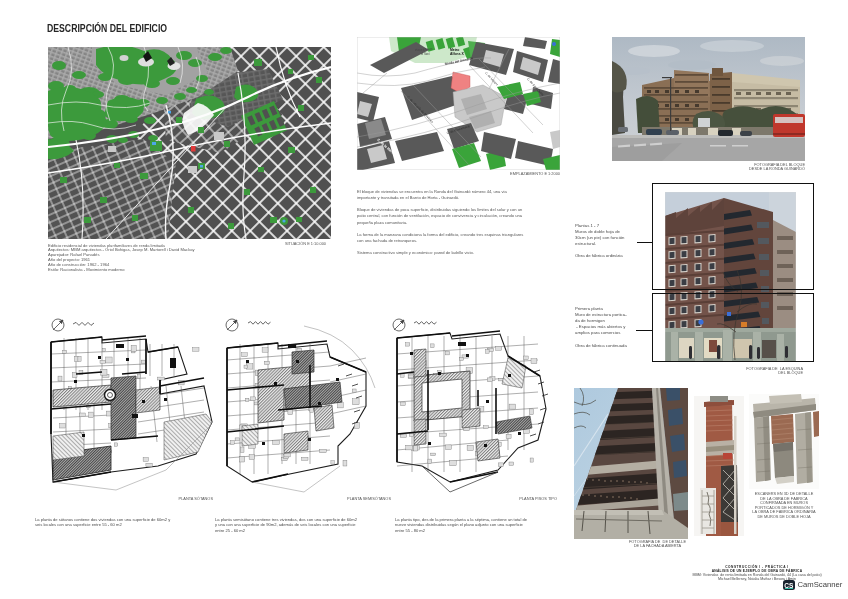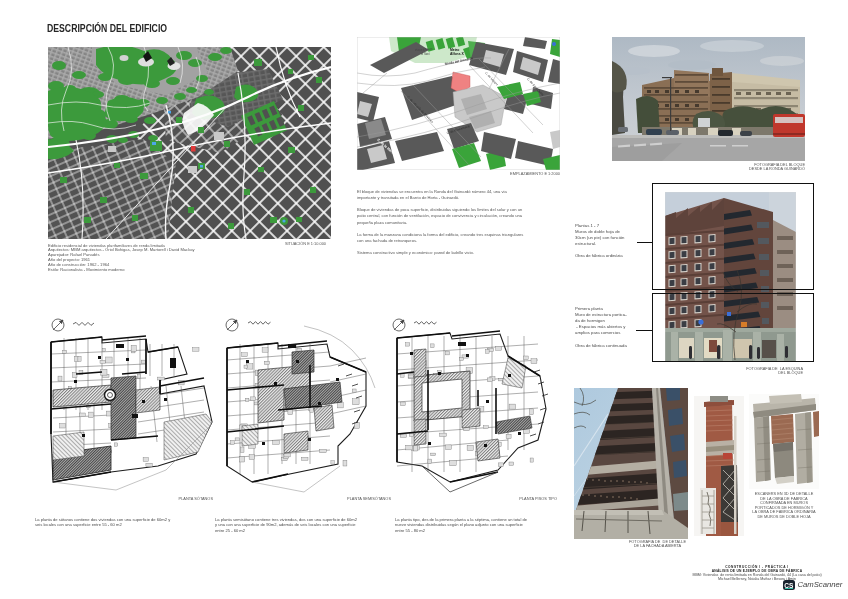--- a/index.html
+++ b/index.html
@@ -1182,13 +1182,13 @@
 <b style="letter-spacing:0.55px;font-size:3.2px;">CONSTRUCCIÓN I - PRÁCTICA I</b><br>
 <b style="letter-spacing:0.25px;">ANÁLISIS DE UN EJEMPLO DE OBRA DE FÁBRICA</b><br>
 <span style="color:#4a4a4a;font-size:3.6px;">MBM: Viviendas&nbsp; de renta limitada en Ronda del Guinardó, 44 (La casa del patio)</span><br>
 <span style="color:#4a4a4a;font-size:3.6px;">Michael Bellersey, Natalia Muñoz i Besora i Amin</span>
 </div>
 
 <div class="abs" style="left:783px;top:579.5px;width:11.5px;height:10.5px;background:#1b2430;border-radius:2.5px;">
   <div style="position:absolute;left:0;right:0;top:2px;text-align:center;font-size:6.5px;font-weight:bold;color:#fff;">CS</div>
   <div style="position:absolute;left:1.5px;right:1.5px;bottom:0.8px;height:1.1px;background:#2fbfa8;"></div>
 </div>
-<div class="abs" style="left:797.5px;top:580.3px;font-size:7.7px;color:#3e3e3e;font-style:italic;">CamScanner</div>
+<div class="abs" style="left:797.5px;top:580.3px;font-size:7.7px;color:#3e3e3e;">CamScanner</div>
 
 </body></html>

